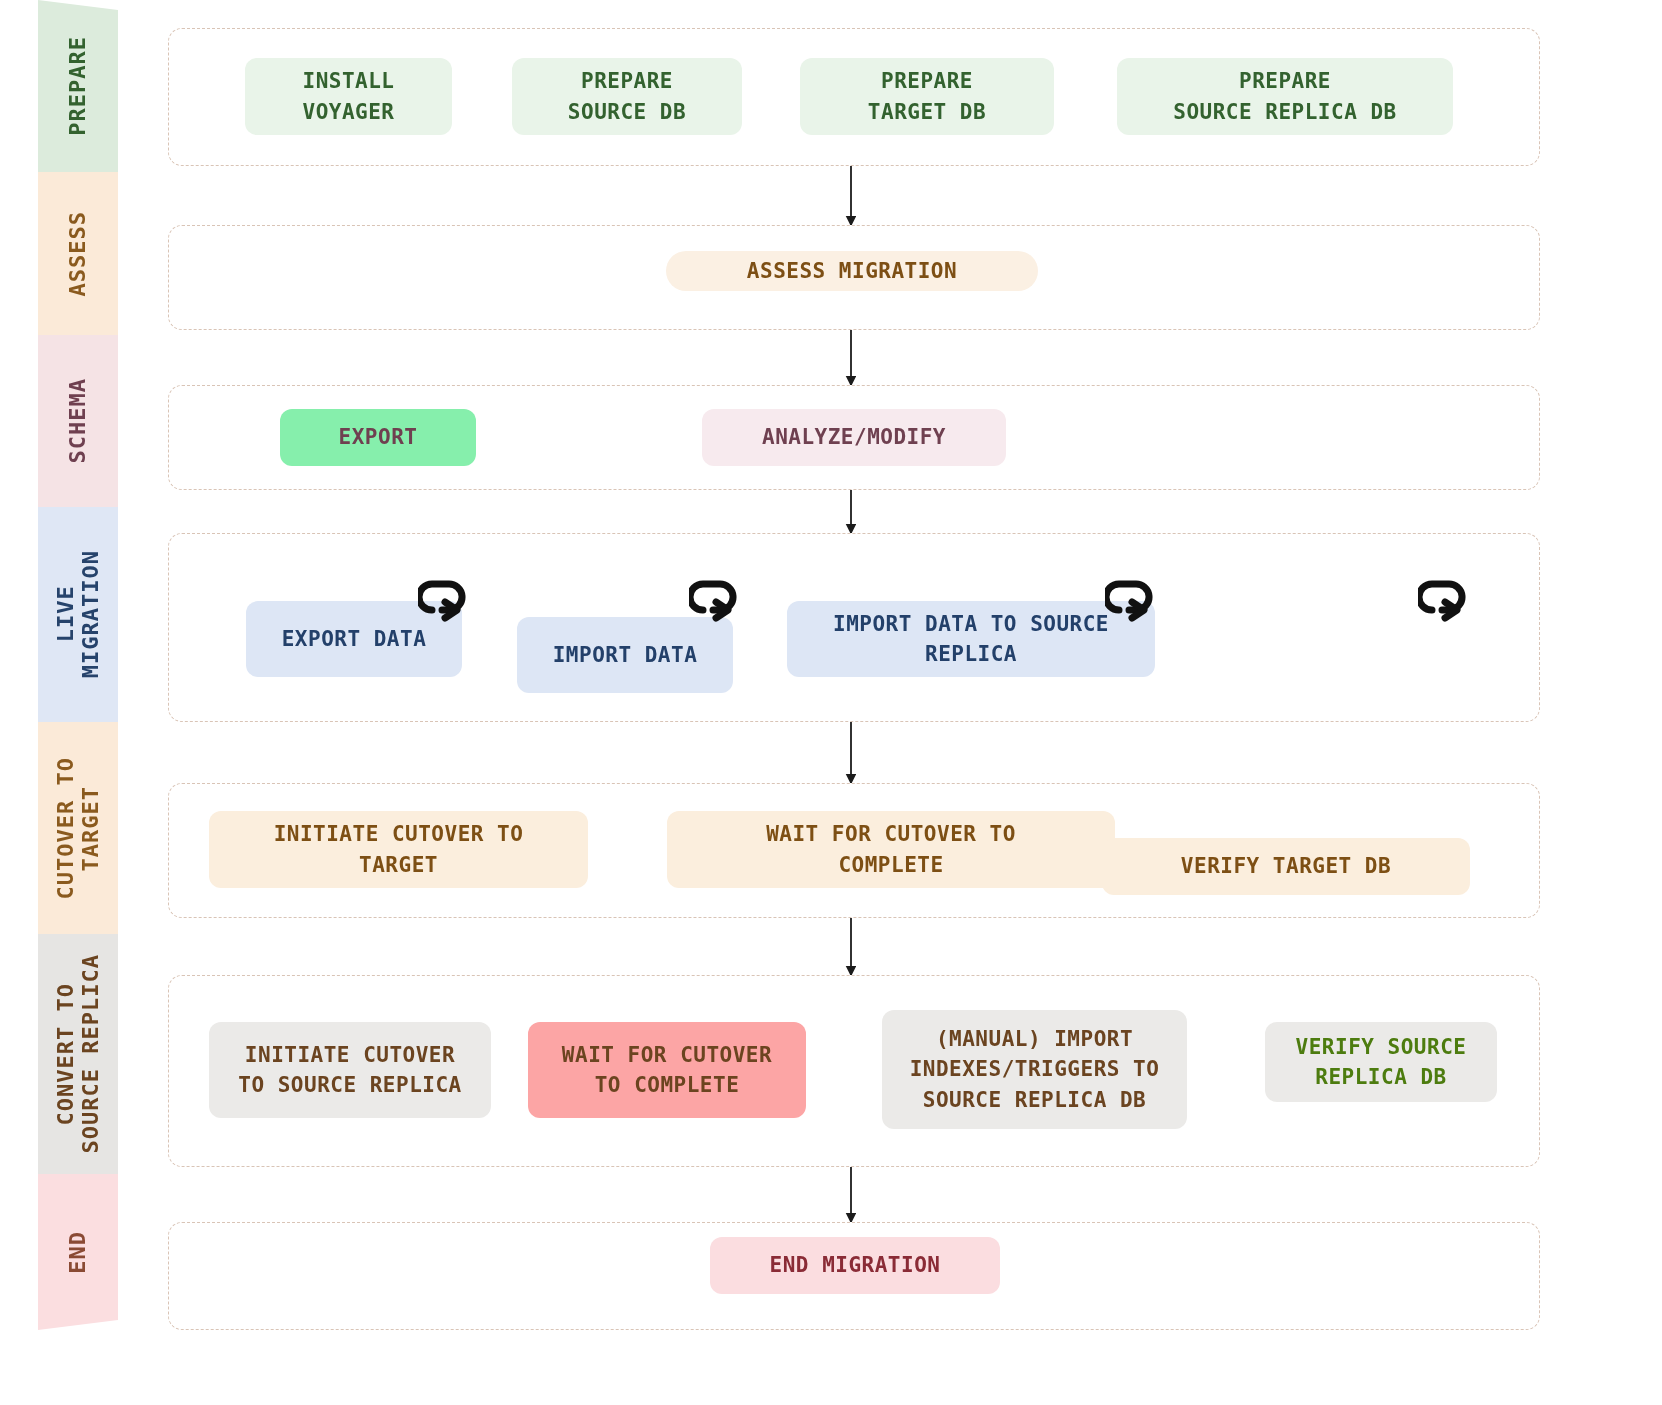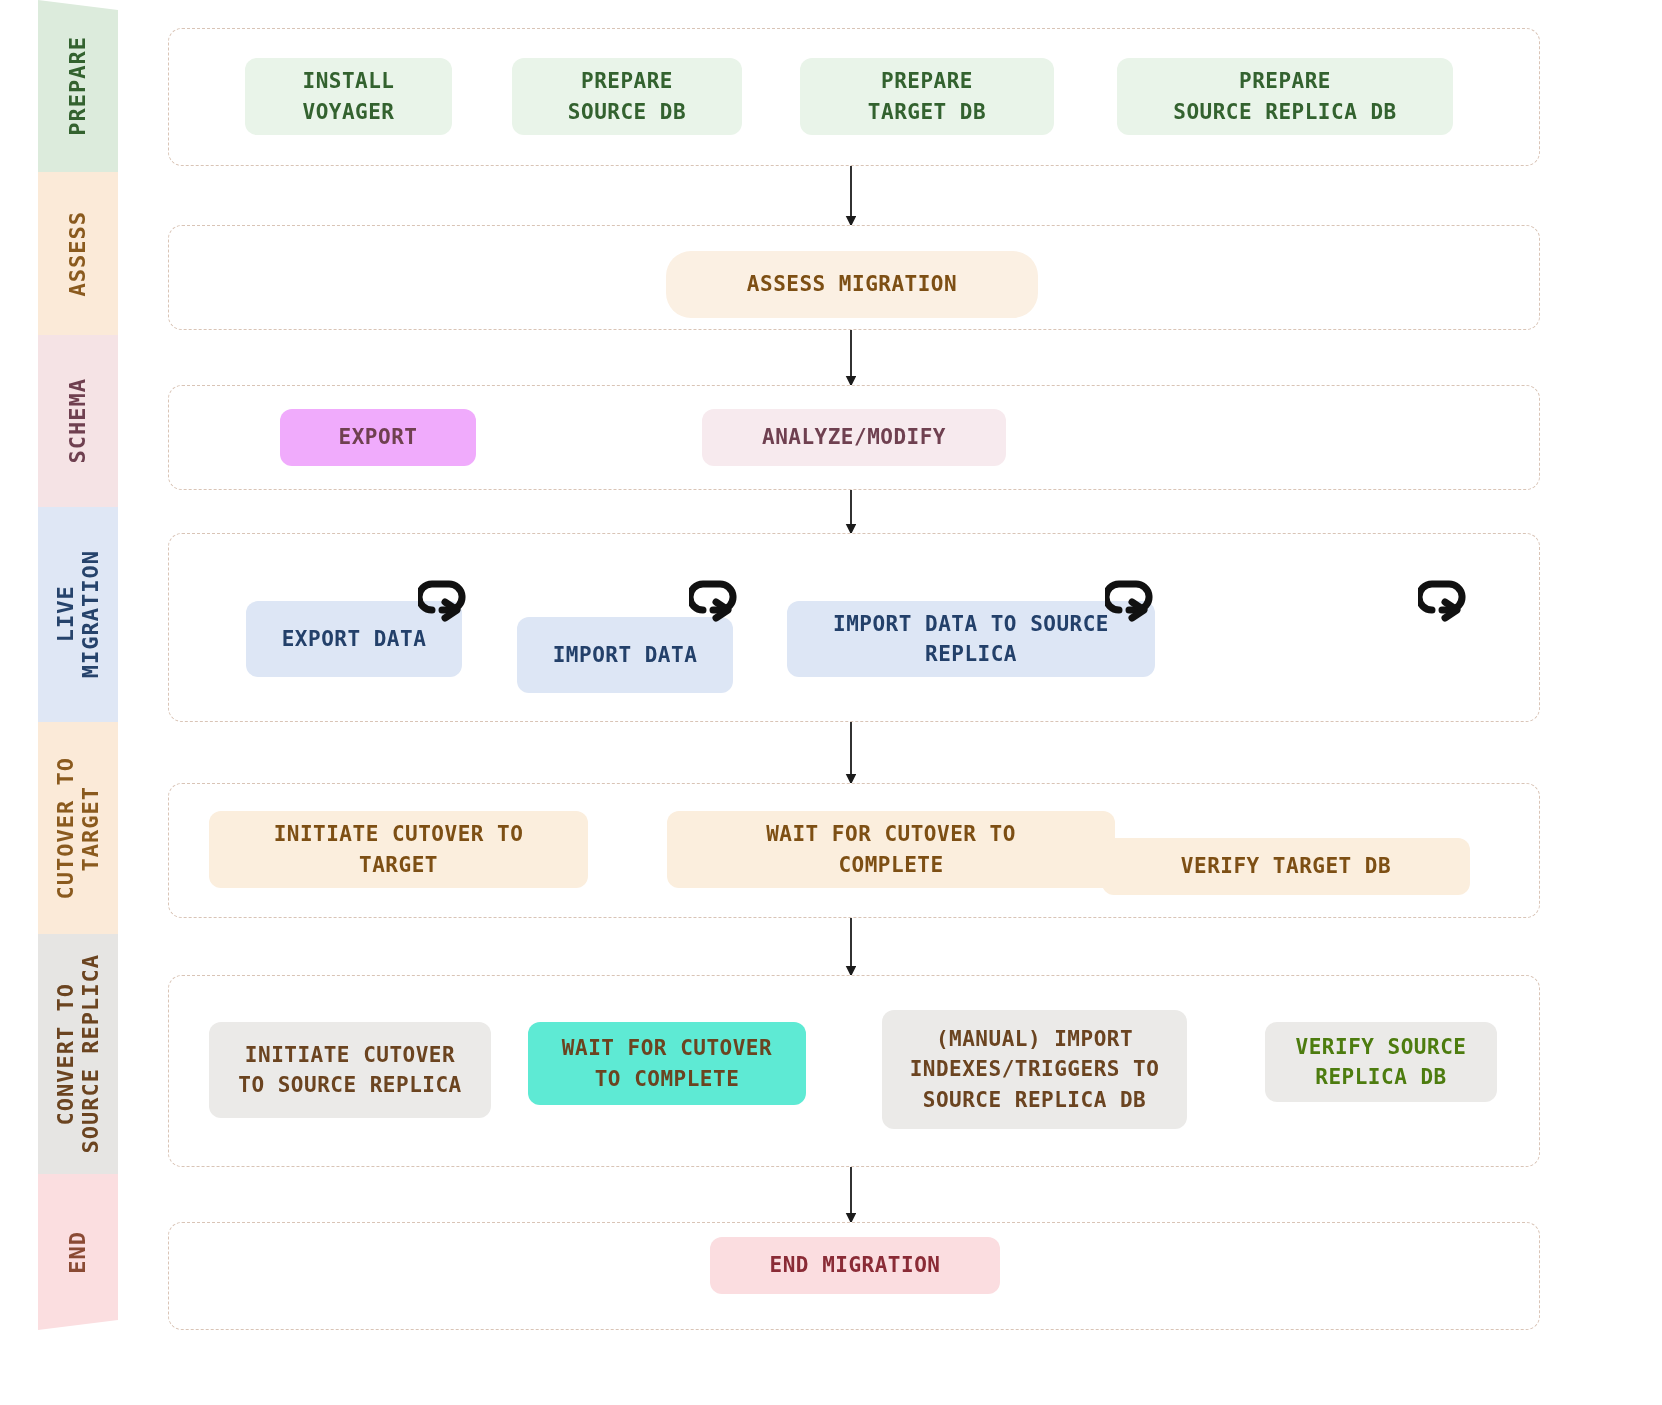--- a/index.html
+++ b/index.html
@@ -164,24 +164,24 @@
   <div class="node" style="left:245px; top:58px; width:207px; height:77px; background:#e9f4e9; color:#33622f;">INSTALL
 VOYAGER</div>
   <div class="node" style="left:512px; top:58px; width:230px; height:77px; background:#e9f4e9; color:#33622f;">PREPARE
 SOURCE DB</div>
   <div class="node" style="left:800px; top:58px; width:254px; height:77px; background:#e9f4e9; color:#33622f;">PREPARE
 TARGET DB</div>
   <div class="node" style="left:1117px; top:58px; width:336px; height:77px; background:#e9f4e9; color:#33622f;">PREPARE
 SOURCE REPLICA DB</div>
 
   <div class="lane" style="left:168px; top:225px; width:1372px; height:105px;"></div>
-  <div class="node" style="left:666px; top:251px; width:372px; height:67px; background:#fbf0e3; color:#7d4f14;border-radius:25px;">ASSESS MIGRATION</div>
+  <div class="node" style="left:666px; top:251px; width:372px; height:40px; background:#fbf0e3; color:#7d4f14;border-radius:25px;">ASSESS MIGRATION</div>
 
   <div class="lane" style="left:168px; top:385px; width:1372px; height:105px;"></div>
-  <div class="node" style="left:280px; top:409px; width:196px; height:57px; background:#f0abfc; color:#6f4050;text-align:center;">EXPORT</div>
+  <div class="node" style="left:280px; top:409px; width:196px; height:57px; background:#86efac; color:#6f4050;text-align:center;">EXPORT</div>
   <div class="node" style="left:702px; top:409px; width:304px; height:57px; background:#f7eaee; color:#6f4050;">ANALYZE/MODIFY</div>
 
   <div class="lane" style="left:168px; top:533px; width:1372px; height:189px;"></div>
 
   <div class="node" style="left:246px; top:601px; width:216px; height:76px; background:#dde6f5; color:#23406a;">EXPORT DATA</div>
   <div class="loop-icon" style="left:418px; top:578px;">
     <svg width="60" height="46" viewBox="0 0 60 46">
       <path d="M14,32 a13,13 0 0 1 0,-26 h16 a13,13 0 0 1 2,26 h-8" fill="none" stroke="#111" stroke-width="7" stroke-linecap="round"></path>
       <path d="M27,24 l12,8 l-12,8" fill="none" stroke="#111" stroke-width="7" stroke-linecap="round" stroke-linejoin="round"></path>
     </svg>
@@ -214,21 +214,21 @@
   <div class="lane" style="left:168px; top:783px; width:1372px; height:135px;"></div>
   <div class="node" style="left:209px; top:811px; width:379px; height:77px; background:#fbeedd; color:#7d4f14;">INITIATE CUTOVER TO
 TARGET</div>
   <div class="node" style="left:667px; top:811px; width:448px; height:77px; background:#fbeedd; color:#7d4f14;">WAIT FOR CUTOVER TO
 COMPLETE</div>
   <div class="node" style="left:1102px; top:822px; width:368px; height:57px; background:#fbeedd; color:#7d4f14;margin-top:16px;">VERIFY TARGET DB</div>
 
   <div class="lane" style="left:168px; top:975px; width:1372px; height:192px;"></div>
   <div class="node" style="left:209px; top:1022px; width:282px; height:96px; background:#ebeae8; color:#6b4420;">INITIATE CUTOVER
 TO SOURCE REPLICA</div>
-  <div class="node" style="left:528px; top:1022px; width:278px; height:83px; background:#5eead4; color:#6b4420;">WAIT FOR CUTOVER
+  <div class="node" style="left:528px; top:1022px; width:278px; height:96px; background:#fca5a5; color:#6b4420;">WAIT FOR CUTOVER
 TO COMPLETE</div>
   <div class="node" style="left:882px; top:1010px; width:305px; height:119px; background:#ebeae8; color:#6b4420;">(MANUAL) IMPORT
 INDEXES/TRIGGERS TO
 SOURCE REPLICA DB</div>
   <div class="node" style="left:1265px; top:1022px; width:232px; height:80px; background:#ebeae8; color:#4d7c0f;">VERIFY SOURCE
 REPLICA DB</div>
 
   <div class="lane" style="left:168px; top:1222px; width:1372px; height:108px;"></div>
   <div class="node" style="left:710px; top:1237px; width:290px; height:57px; background:#fbdde0; color:#8a2b36;">END MIGRATION</div>
 

